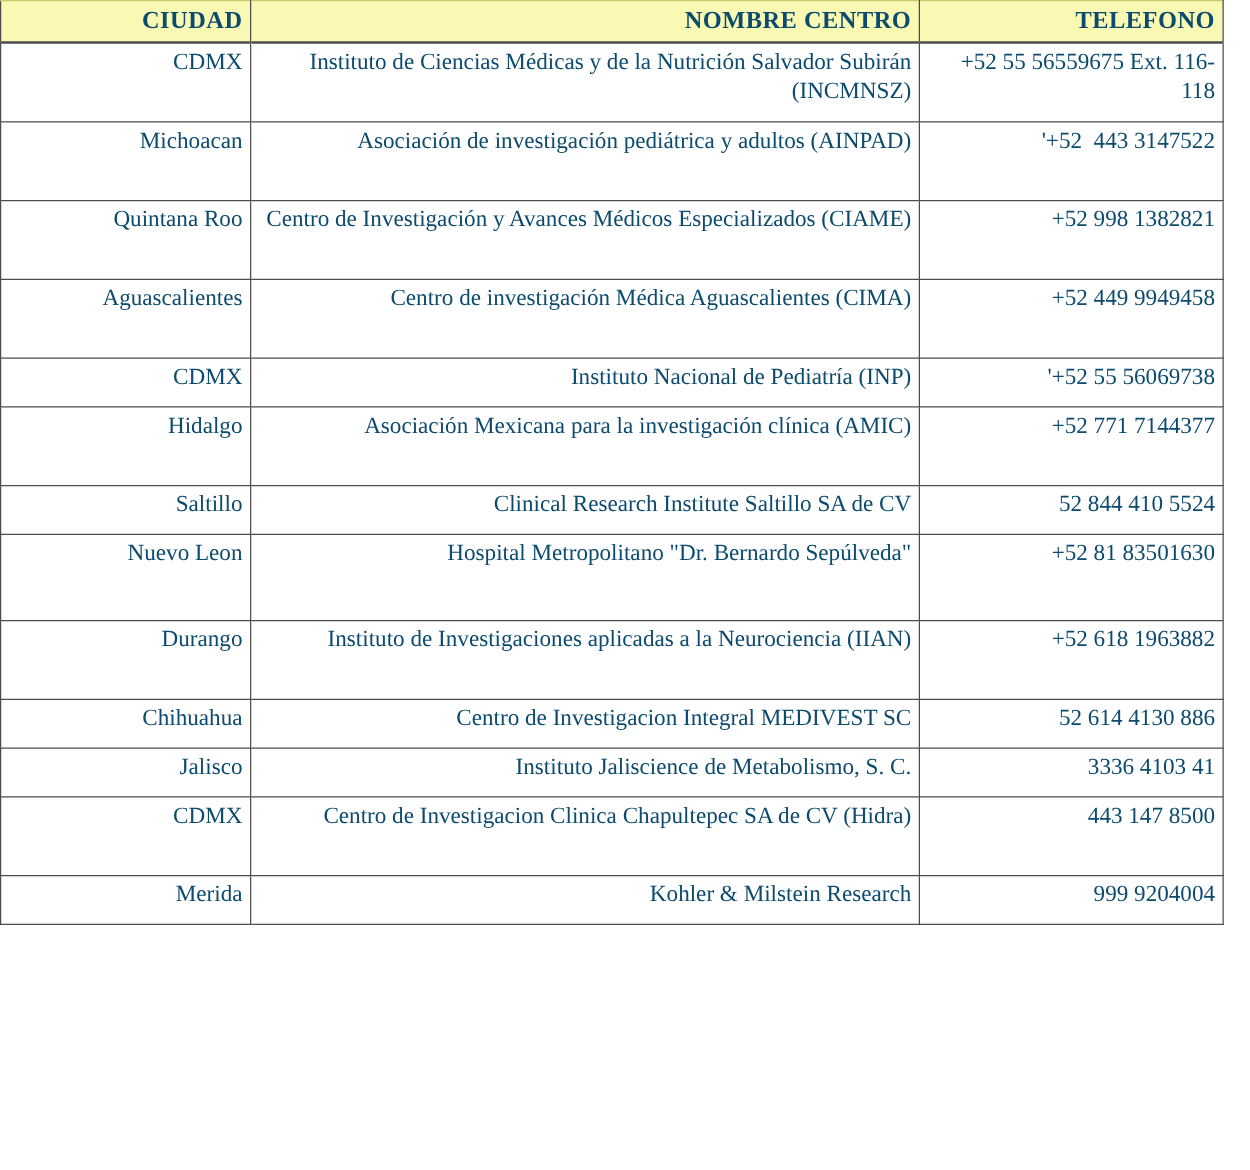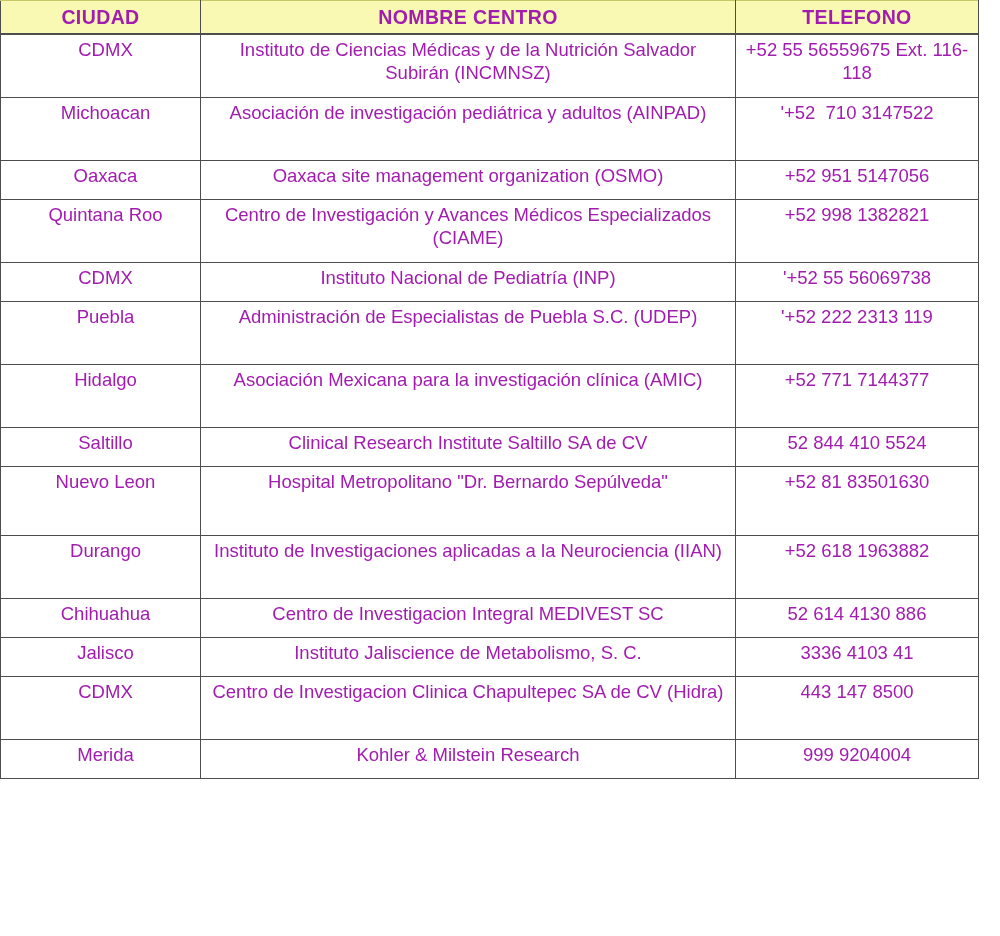--- a/index.html
+++ b/index.html
@@ -21,26 +21,27 @@
     background: #ffffff;
   }
 
   #centros-table col.col-ciudad   { width: 200px; }
   #centros-table col.col-centro   { width: 535px; }
   #centros-table col.col-telefono { width: 243px; }
 
   #centros-table th,
   #centros-table td {
     border: 1px solid #4d4d4d;
-    text-align: center;
+    text-align: right;
     vertical-align: top;
     padding: 4px 6px 4px 6px;
-    color: #a21caf;
+    color: #0c4a6e;
     line-height: 1.24;
     word-wrap: break-word;
+    font-family: Liberation Serif, serif;
   }
 
   #centros-table thead th {
     background: #f9f9b4;
     font-weight: bold;
     font-size: 19.5px;
     letter-spacing: 0.4px;
     height: 28px;
     vertical-align: middle;
     padding-top: 2px;
@@ -85,41 +86,36 @@
   </thead>
   <tbody id="table-body">
       <tr class="h2">
         <td class="cell-ciudad">CDMX</td>
         <td class="cell-centro">Instituto de Ciencias Médicas y de la Nutrición Salvador Subirán (INCMNSZ)</td>
         <td class="cell-telefono">+52 55 56559675 Ext. 116-118</td>
       </tr>
       <tr class="h2">
         <td class="cell-ciudad">Michoacan</td>
         <td class="cell-centro">Asociación de investigación pediátrica y adultos (AINPAD)</td>
-        <td class="cell-telefono">'+52  710 3147522</td>
-      </tr>
-      <tr class="h1">
-        <td class="cell-ciudad">Oaxaca</td>
-        <td class="cell-centro">Oaxaca site management organization (OSMO)</td>
-        <td class="cell-telefono">+52 951 5147056</td>
+        <td class="cell-telefono">'+52  443 3147522</td>
       </tr>
       <tr class="h2">
         <td class="cell-ciudad">Quintana Roo</td>
         <td class="cell-centro">Centro de Investigación y Avances Médicos Especializados (CIAME)</td>
         <td class="cell-telefono">+52 998 1382821</td>
       </tr>
+      <tr class="h2">
+        <td class="cell-ciudad">Aguascalientes</td>
+        <td class="cell-centro">Centro de investigación Médica Aguascalientes (CIMA)</td>
+        <td class="cell-telefono">+52 449 9949458</td>
+      </tr>
       <tr class="h1">
         <td class="cell-ciudad">CDMX</td>
         <td class="cell-centro">Instituto Nacional de Pediatría (INP)</td>
         <td class="cell-telefono">'+52 55 56069738</td>
-      </tr>
-      <tr class="h2">
-        <td class="cell-ciudad">Puebla</td>
-        <td class="cell-centro">Administración de Especialistas de Puebla S.C. (UDEP)</td>
-        <td class="cell-telefono">'+52 222 2313 119</td>
       </tr>
       <tr class="h2">
         <td class="cell-ciudad">Hidalgo</td>
         <td class="cell-centro">Asociación Mexicana para la investigación clínica (AMIC)</td>
         <td class="cell-telefono">+52 771 7144377</td>
       </tr>
       <tr class="h1">
         <td class="cell-ciudad">Saltillo</td>
         <td class="cell-centro">Clinical Research Institute Saltillo SA de CV</td>
         <td class="cell-telefono">52 844 410 5524</td>

